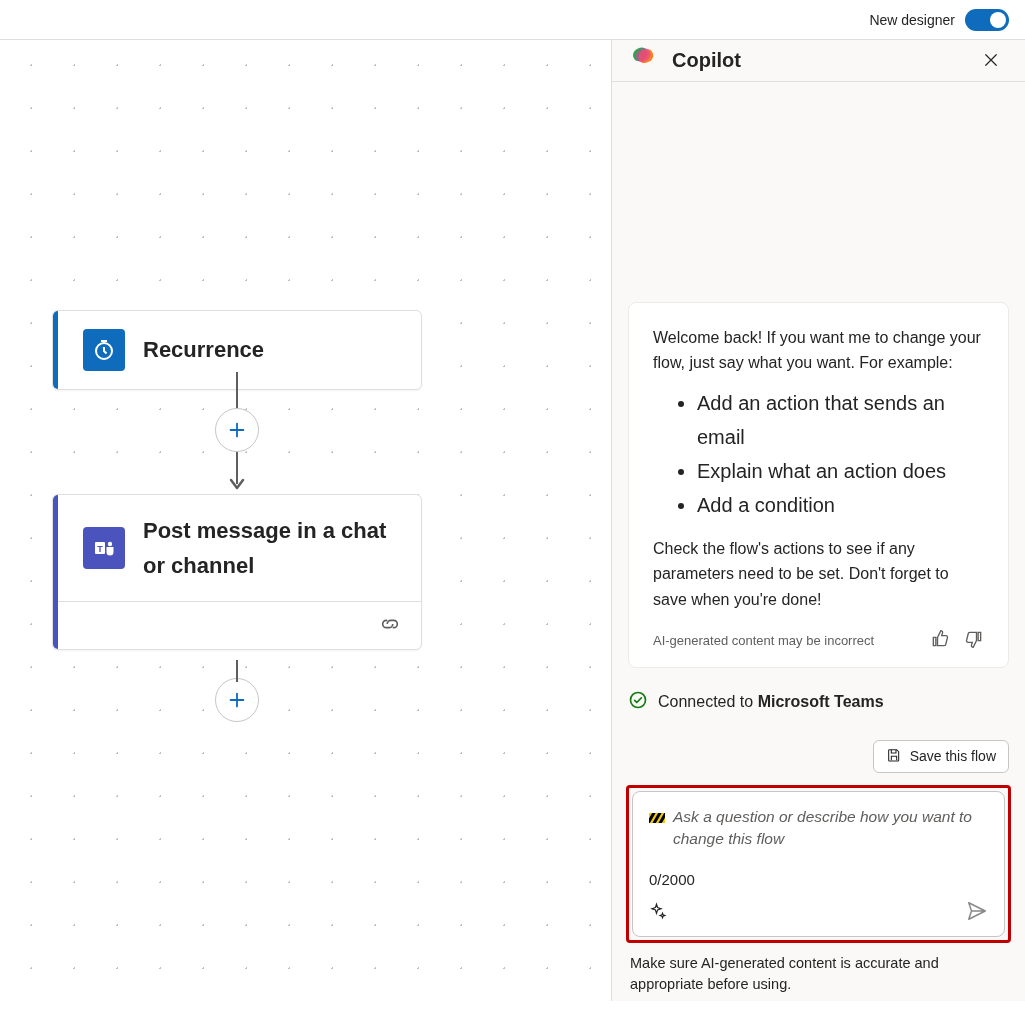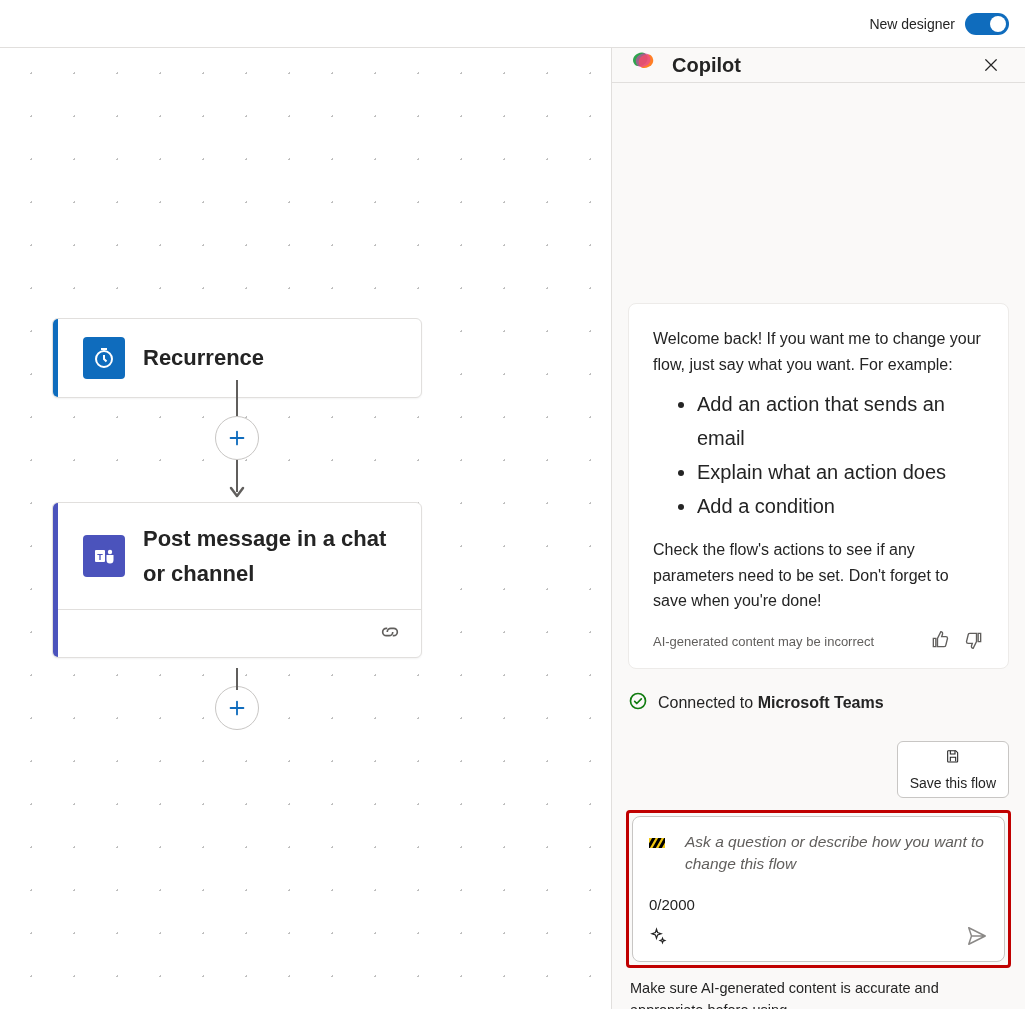--- a/index.html
+++ b/index.html
@@ -1,17 +1,17 @@
 <!DOCTYPE html>
 <html><head>
 <meta charset="utf-8">
 <style>
   * { box-sizing: border-box; margin: 0; padding: 0; }
   html, body { width: 1025px; height: 1009px; font-family: "Segoe UI", -apple-system, sans-serif; background: #fff; overflow: hidden; color: #242424; }
-  .top-bar { height: 48px; border-bottom: 1px solid #e1dfdd; display: flex; justify-content: flex-end; align-items: center; padding: 0 16px; }
+  .top-bar { height: 40px; border-bottom: 1px solid #e1dfdd; display: flex; justify-content: flex-end; align-items: center; padding: 0 16px; }
   .designer-toggle { display: flex; align-items: center; gap: 10px; font-size: 14px; }
   .toggle { width: 44px; height: 22px; background: #0f6cbd; border-radius: 11px; position: relative; cursor: pointer; }
   .toggle-knob { position: absolute; right: 3px; top: 3px; width: 16px; height: 16px; background: #fff; border-radius: 50%; }
   .main { display: flex; height: calc(100% - 48px); }
   .canvas { flex: 1; position: relative; background-image: radial-gradient(#bfbfbf 1px, transparent 1px); background-size: 43px 43px; background-position: 10px 4px; }
   .node { position: absolute; background: #fff; border: 1px solid #e1dfdd; border-radius: 6px; width: 370px; box-shadow: 0 1px 2px rgba(0,0,0,0.05); }
   .node-bar { position: absolute; left: 0; top: 0; bottom: 0; width: 5px; border-top-left-radius: 6px; border-bottom-left-radius: 6px; }
   .node-body { display: flex; align-items: center; padding: 18px 20px 18px 30px; gap: 18px; }
   .node-icon { width: 42px; height: 42px; border-radius: 4px; display: flex; align-items: center; justify-content: center; flex-shrink: 0; }
   .node-title { font-size: 22px; font-weight: 600; line-height: 1.6; }
@@ -28,25 +28,25 @@
   .copilot-body { flex: 1; padding: 0 16px; display:flex; flex-direction:column; }
   .msg-card { background:#fff; border:1px solid #edebe9; border-radius:8px; padding:22px 24px 14px; margin-top: 220px; }
   .msg-text { font-size: 16px; line-height: 1.6; margin-bottom: 10px; }
   .msg-list { padding-left: 44px; margin-bottom: 14px; font-size:20px; line-height:1.7; }
   .msg-footer { display:flex; align-items:center; justify-content:space-between; margin-top:16px; }
   .msg-disclaimer { font-size: 13px; color:#605e5c; }
   .feedback { display:flex; gap:14px; }
   .status-row { display:flex; align-items:center; gap:10px; margin-top: 22px; font-size:16px; }
   .status-text b { font-weight:700; }
   .save-row { display:flex; justify-content:flex-end; margin-top: 26px; }
-  .save-btn { display:flex; align-items:center; gap:8px; border:1px solid #c8c6c4; background:#fff; border-radius:6px; padding:6px 12px; font-size:14px; cursor:pointer;flex-direction:column; }
+  .save-btn { display:flex; align-items:center; gap:8px; border:1px solid #c8c6c4; background:#fff; border-radius:6px; padding:6px 12px; font-size:14px; cursor:pointer; }
 
   .input-box { margin: 12px 14px 6px; border:3px solid #c00000; border-radius:4px; padding:3px; }
   .input-inner { border: 1px solid #c8c6c4; border-radius:8px; padding: 14px 16px 10px; background:#fff; }
-  .input-top { display:flex; align-items:flex-start; gap:20px; margin-bottom:20px; }
+  .input-top { display:flex; align-items:flex-start; gap:8px; margin-bottom:20px; }
   .placeholder-text { font-style: italic; color:#605e5c; font-size:15.5px; line-height:1.45; }
   .counter { font-size:15px; color:#242424; margin-bottom: 12px; }
   .input-footer { display:flex; justify-content:space-between; align-items:center; }
   .footnote { font-size:14.5px; color:#242424; padding: 4px 18px 5px; line-height:1.5; }
 
   .thumb-btn { cursor:pointer; }
 </style>
 </head>
 <body>
 

